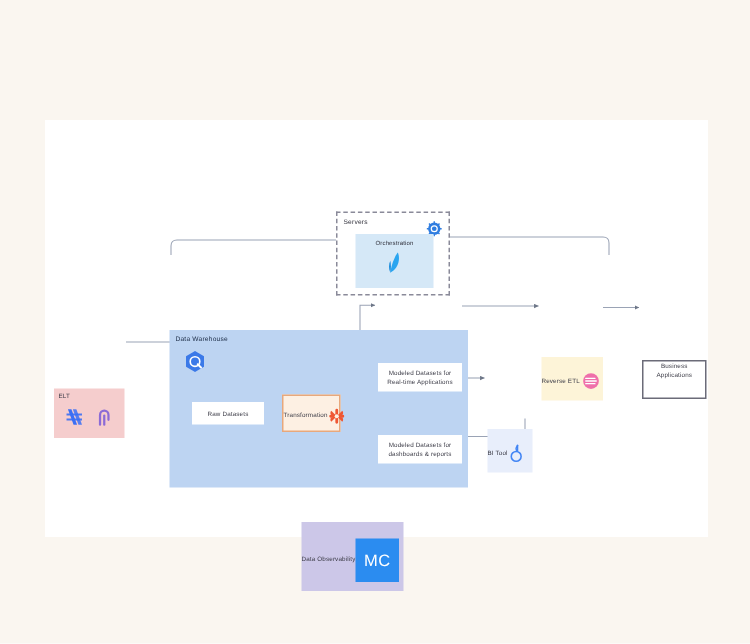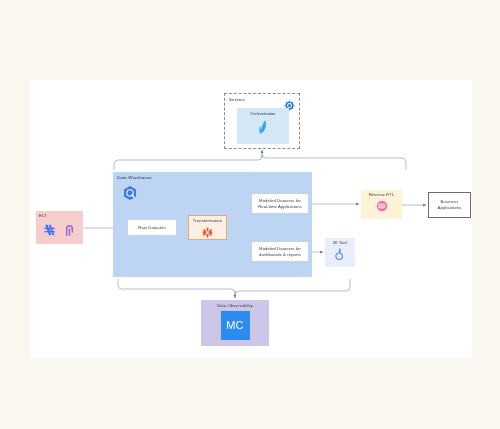--- a/index.html
+++ b/index.html
@@ -33,23 +33,24 @@
     width: 500px;
     height: 429px;
     pointer-events: none;
   }
 
   
   .node {
     position: absolute;
     box-sizing: border-box;
     display: flex;
-    flex-direction: column;
+    flex-direction: row;
     align-items: center;
     justify-content: flex-start;
+    margin-top: 48px;
   }
   .node-label {
     font-size: 4.2px;
     line-height: 1.35;
     color: #3b3b46;
     letter-spacing: 0.1px;
     text-align: center;
   }
 
   

